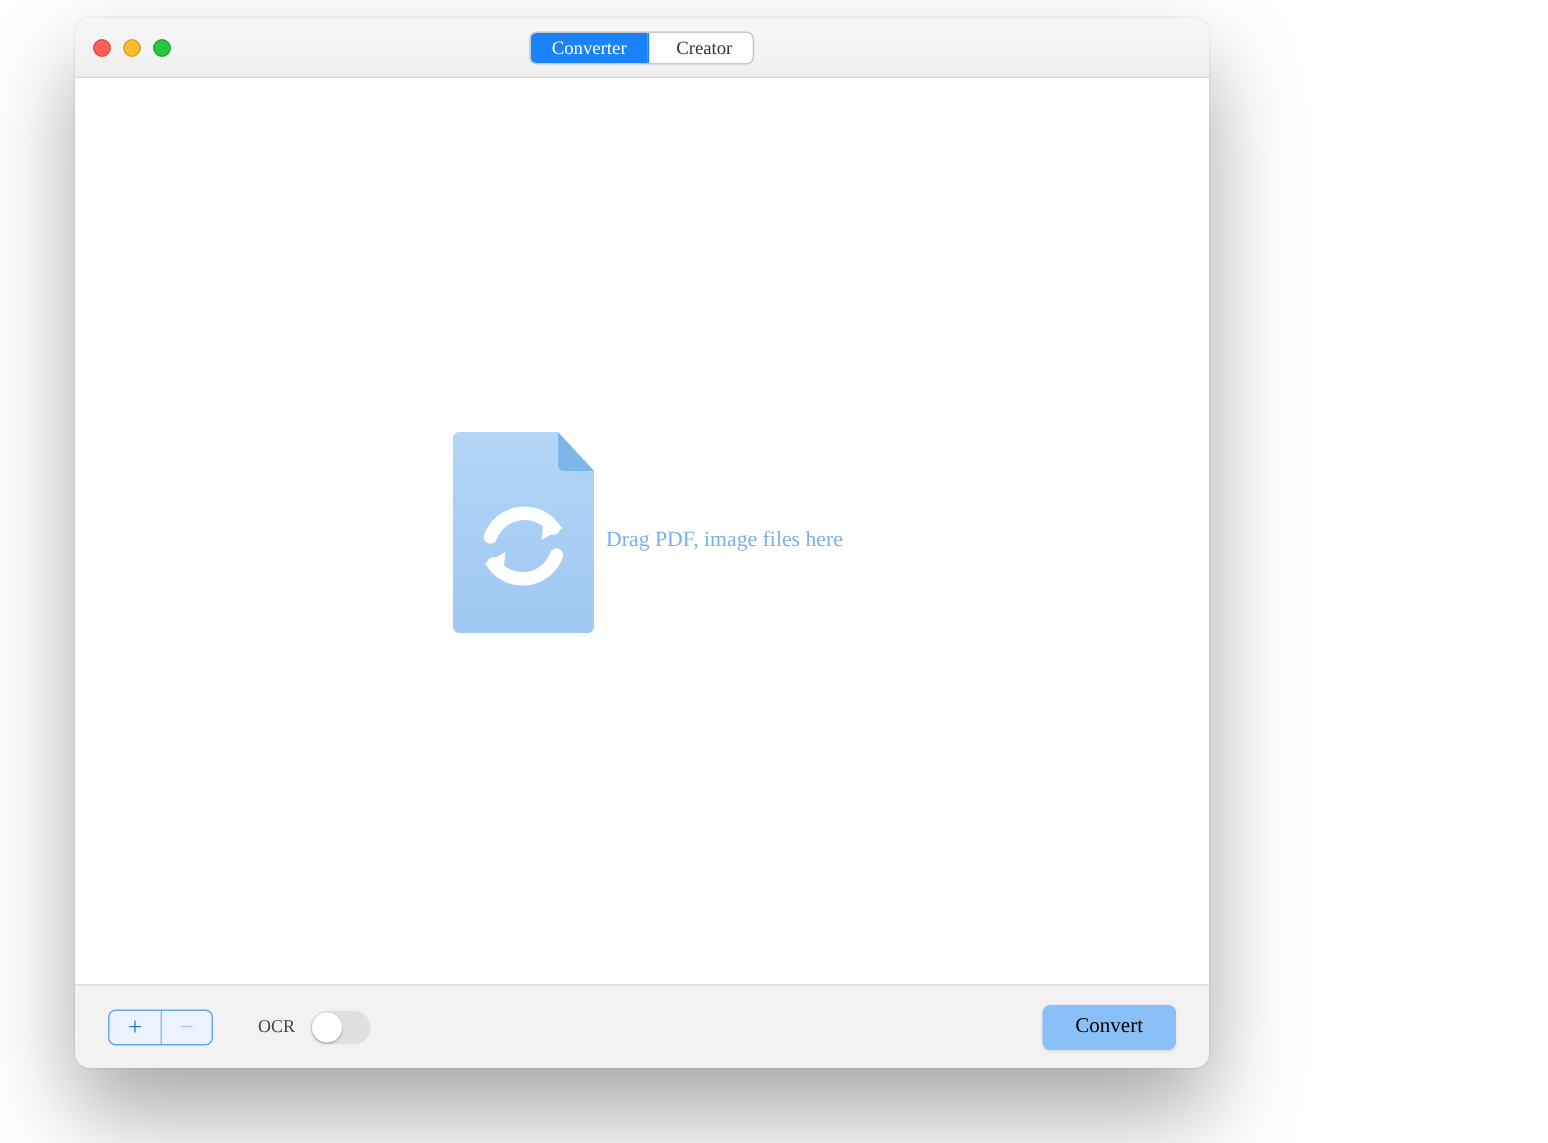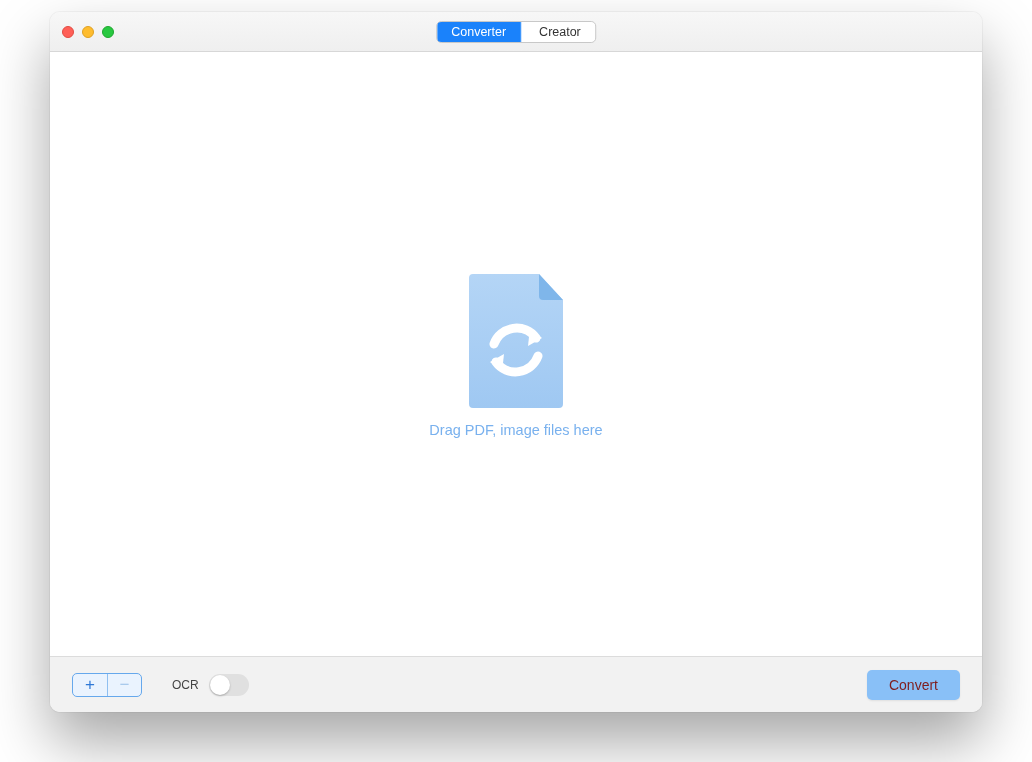--- a/index.html
+++ b/index.html
@@ -8,28 +8,29 @@
       background: #fff;
       width: 1032px;
       height: 762px;
       position: relative;
       overflow: hidden;
     }
     .window {
       position: absolute;
       left: 50px;
       top: 12px;
-      width: 932px;
+      width: 756px;
       height: 700px;
       background: #fafafa;
       border-radius: 10px;
       box-shadow: 0 30px 60px rgba(0,0,0,0.35), 0 0 0 1px rgba(0,0,0,0.04);
       display: flex;
       flex-direction: column;
       overflow: hidden;
+      font-family: Liberation Serif, serif;
     }
     
     .titlebar {
       height: 40px;
       background: linear-gradient(#f7f7f7, #efefef);
       border-bottom: 1px solid #d7d7d7;
       display: flex;
       align-items: center;
       position: relative;
     }
@@ -71,21 +72,21 @@
     .segmented div + div { border-left: 1px solid #c8c8c8; }
     .segmented .active + div { border-left-color: #1a82fb; padding-left: 18px; }
 
     
     .main {
       flex: 1;
       background: #fff;
       display: flex;
       align-items: center;
       justify-content: center;
-      flex-direction: column;
+      flex-direction: row;
     }
     .drop-illustration { width: 110px; height: 140px; }
     .drop-text {
       margin-top: 12px;
       font-size: 14.5px;
       color: #79b1ee;
     }
 
     
     .bottombar {
@@ -128,21 +129,21 @@
       position: absolute;
       left: 1px; top: 1px;
       width: 20px; height: 20px;
       border-radius: 50%;
       background: #fff;
       box-shadow: 0 1px 2px rgba(0,0,0,0.25);
     }
     .spacer { flex: 1; }
     .convert-btn {
       background: #89c0f7;
-      color: #7f1d1d;
+      color: #000000;
       font-size: 14px;
       border-radius: 5px;
       height: 30px;
       padding: 14px 22px;
       display: flex;
       align-items: center;
       justify-content: center;
       box-shadow: 0 1px 2px rgba(0,0,0,0.08);
     }
   </style>

